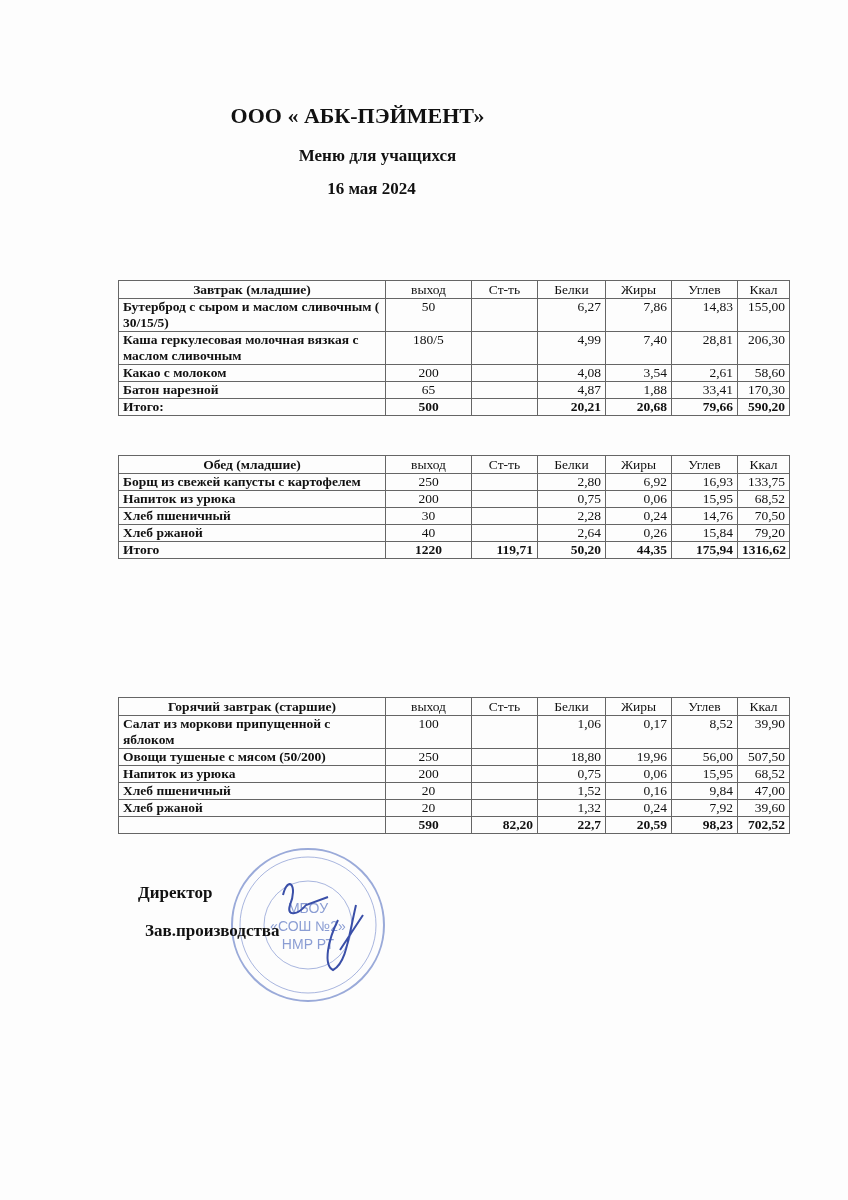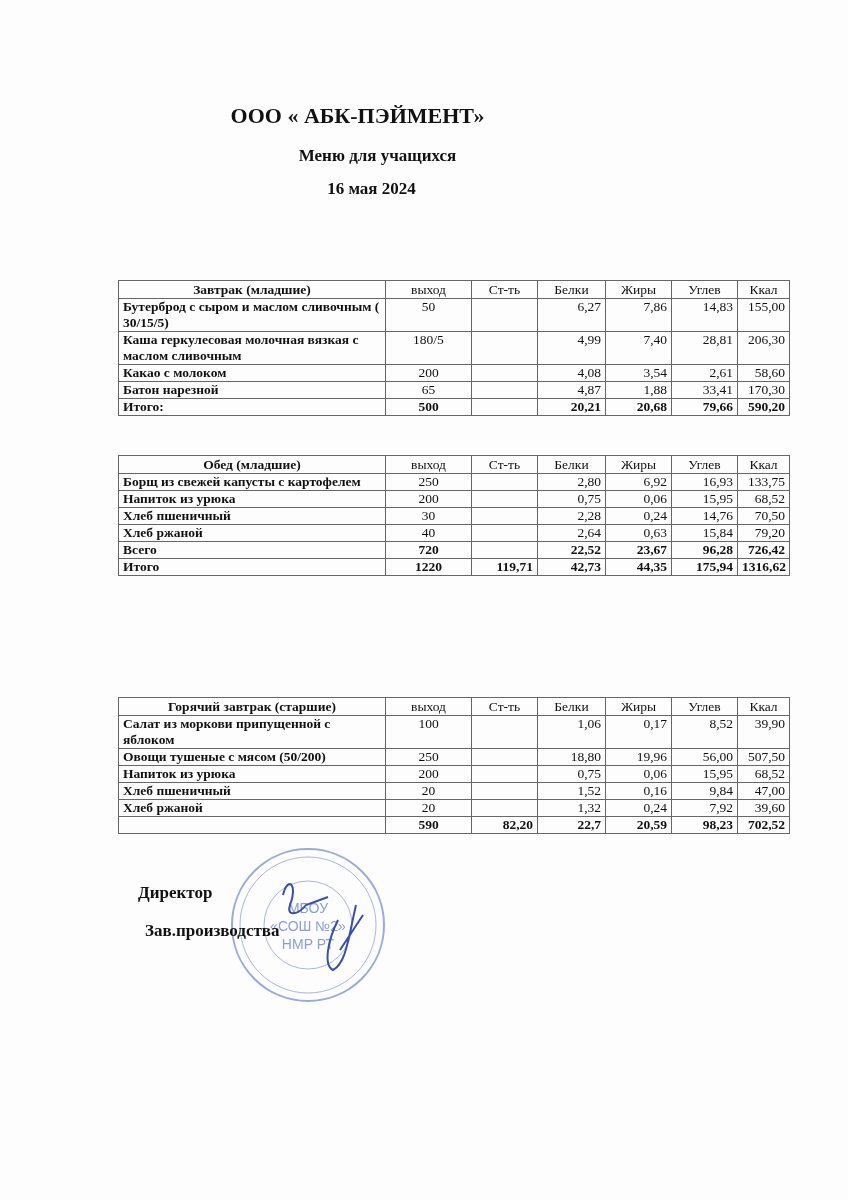--- a/index.html
+++ b/index.html
@@ -159,38 +159,29 @@
     <td class="num">2,28</td>
     <td class="num">0,24</td>
     <td class="num">14,76</td>
     <td class="num">70,50</td>
   </tr>
   <tr>
     <td class="name">Хлеб ржаной</td>
     <td class="out">40</td>
     <td class="num"></td>
     <td class="num">2,64</td>
-    <td class="num">0,63</td>
+    <td class="num">0,26</td>
     <td class="num">15,84</td>
     <td class="num">79,20</td>
-  </tr>
-  <tr class="total">
-    <td class="name">Всего</td>
-    <td class="out">720</td>
-    <td class="num"></td>
-    <td class="num">22,52</td>
-    <td class="num">23,67</td>
-    <td class="num">96,28</td>
-    <td class="num">726,42</td>
   </tr>
   <tr class="total">
     <td class="name">Итого</td>
     <td class="out">1220</td>
     <td class="num">119,71</td>
-    <td class="num">42,73</td>
+    <td class="num">50,20</td>
     <td class="num">44,35</td>
     <td class="num">175,94</td>
     <td class="num">1316,62</td>
   </tr>
 </tbody>
   </table>
 
 <table class="menu" id="t3">
   <colgroup>
       <col class="c-name">

